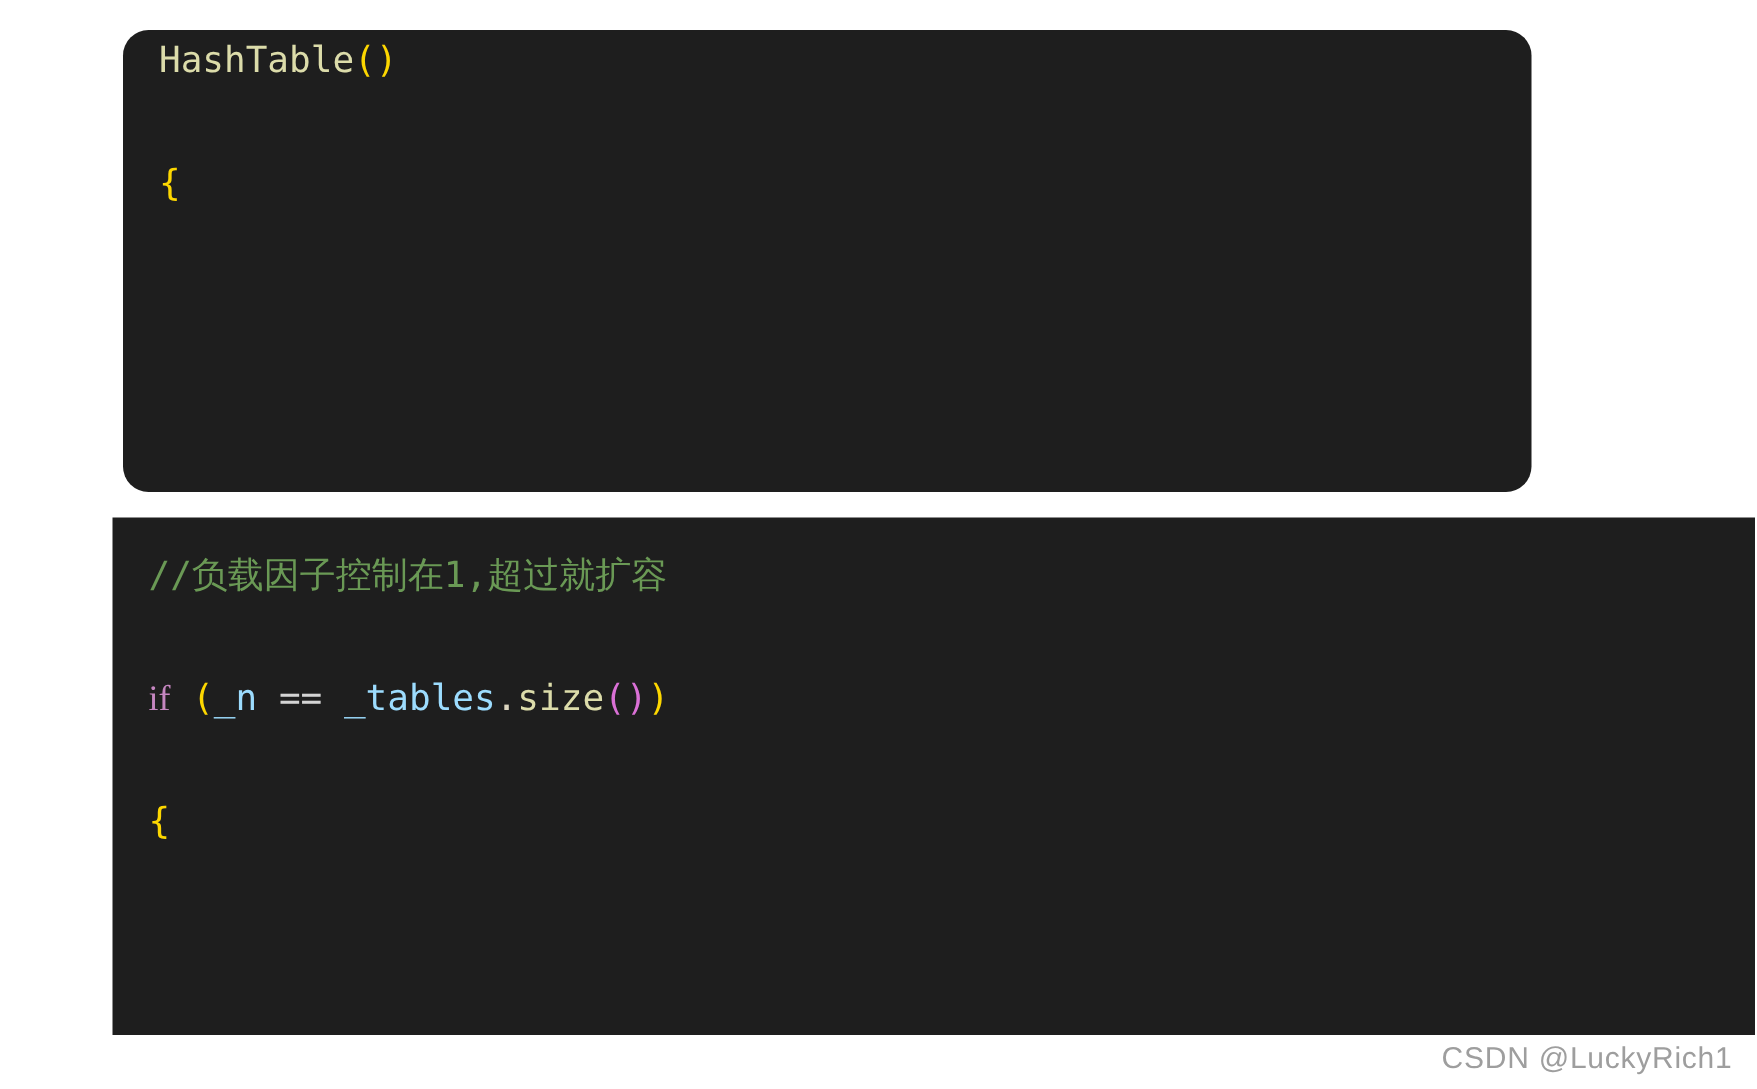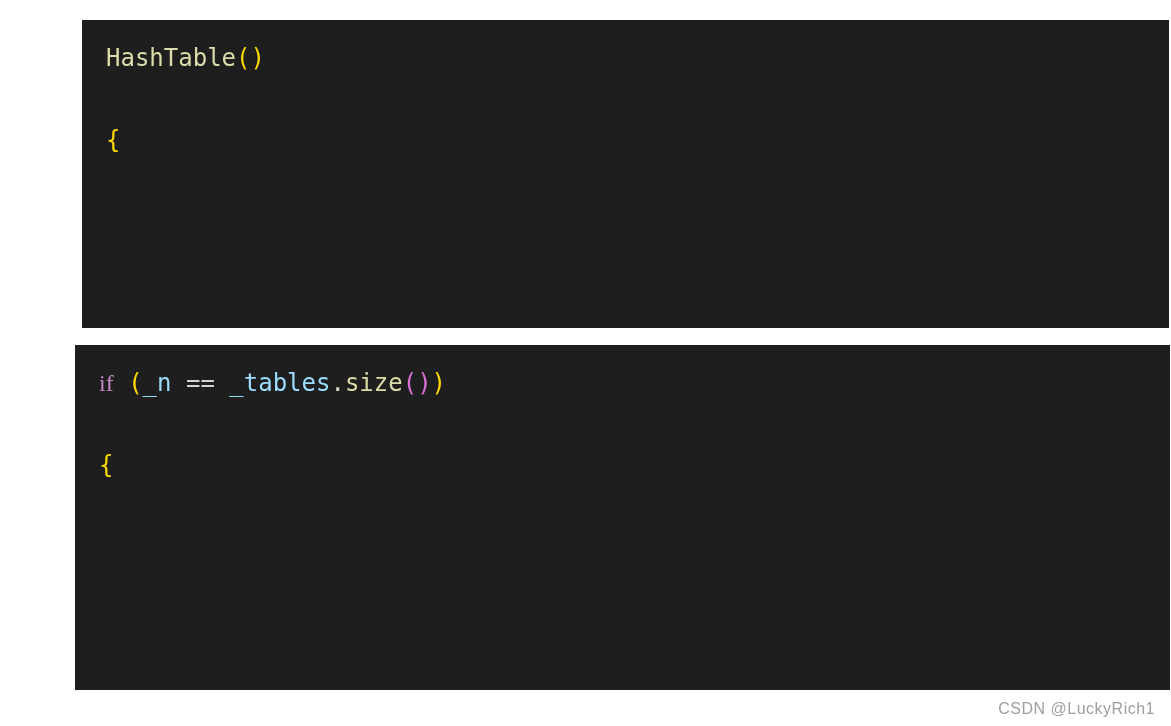--- a/index.html
+++ b/index.html
@@ -17,23 +17,24 @@
     color: #d4d4d4;
     font-size: 24px;
     line-height: 1.7;
     box-sizing: border-box;
     overflow: hidden;
   }
   .block1 {
     position: absolute;
     left: 82px;
     top: 20px;
-    width: 1087px;
+    width: 939px;
     height: 308px;
-    padding: 18px 24px 12px 24px;
+    padding: 0 24px 12px 24px;
+    border-radius: 17px;
   }
   .block2 {
     position: absolute;
     left: 75px;
     top: 345px;
     width: 1095px;
     height: 345px;
     padding: 18px 24px 0 24px;
   }
   pre {
@@ -50,40 +51,40 @@
   .punc { color: #dcd6c0; }
   .op   { color: #d4d4d4; }
   .parenY { color: #fdd700; }
   .parenP { color: #da70d6; }
   .ws { color: #d4d4d4; }
 
   .watermark {
     position: absolute;
     right: 16px;
     bottom: 8px;
-    font-size: 16px;
+    font-size: 20px;
     color: #9e9e9e;
     font-family: "Microsoft YaHei", Arial, sans-serif;
     letter-spacing: 0.5px;
   }
 </style>
 </head>
 <body>
 
 <div class="code-block block1">
 <pre><span class="line"><span class="fn">HashTable</span><span class="parenY">(</span><span class="parenY">)</span></span>
 <span class="line"><span class="parenY">{</span></span>
 <span class="line"><span class="ws">    </span></span>
 
 
 </pre>
 </div>
 
 <div class="code-block block2">
-<pre>
+<pre><span class="line"><span class="cmt">//负载因子控制在1,超过就扩容</span></span>
 <span class="line"><span class="kw">if</span><span class="ws"> </span><span class="parenY">(</span><span class="var">_n</span><span class="ws"> </span><span class="op">==</span><span class="ws"> </span><span class="var">_tables</span><span class="punc">.</span><span class="fn">size</span><span class="parenP">(</span><span class="parenP">)</span><span class="parenY">)</span></span>
 <span class="line"><span class="parenY">{</span></span>
 <span class="line"><span class="ws"> </span></span>
 <span class="line"></span>
 
 
 </pre>
 </div>
 
 <div class="watermark">CSDN @LuckyRich1</div>

